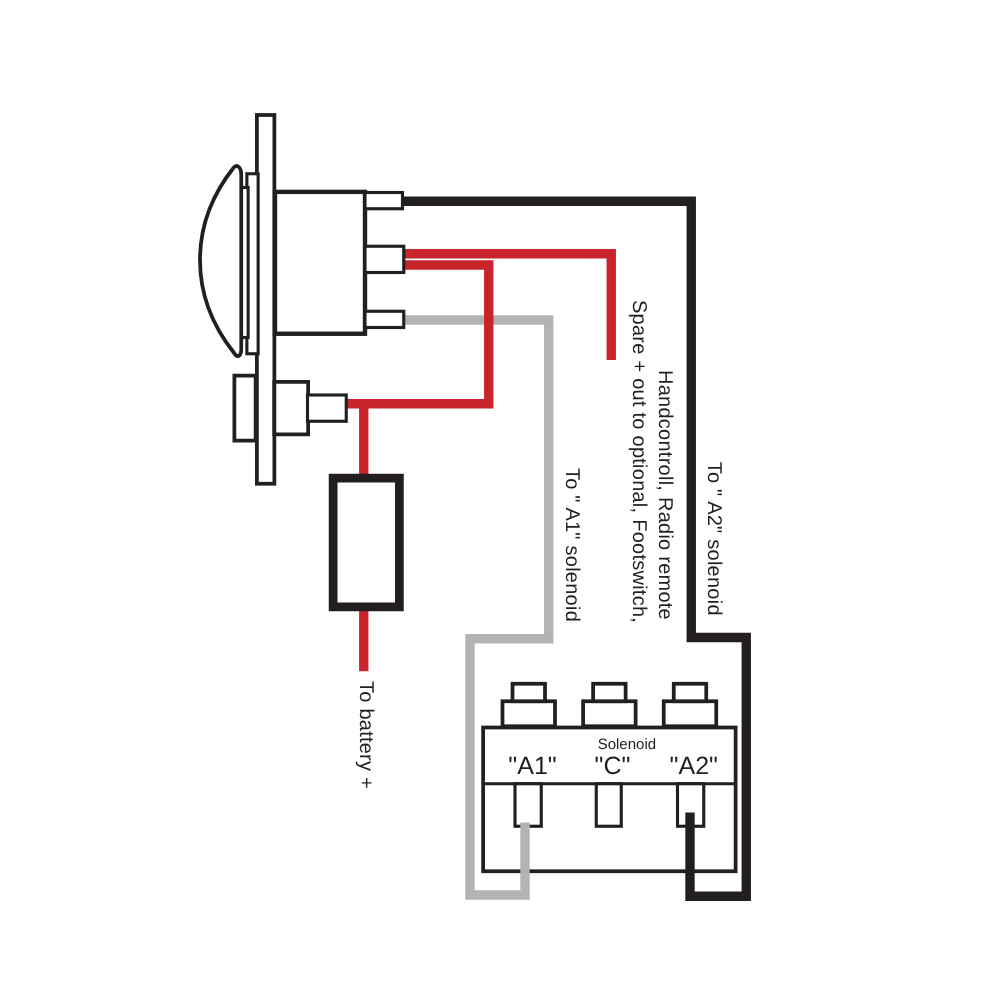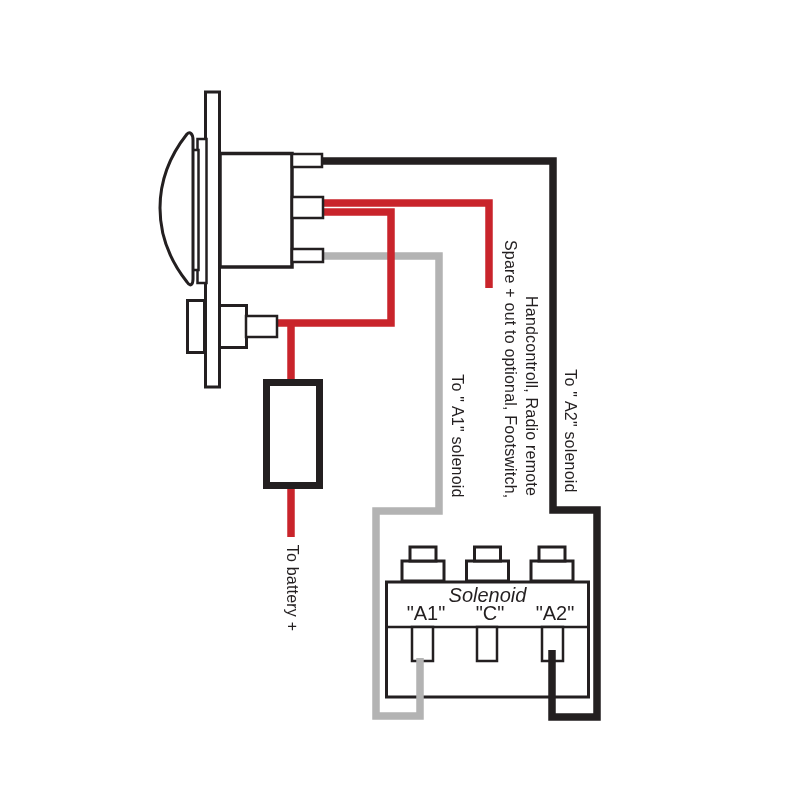--- a/index.html
+++ b/index.html
@@ -25,25 +25,24 @@
   }
   .vlabel .ln { display: block; white-space: nowrap; }
   .vlabel-spare   { left: 393px; top: 347px; width: 256px; height: 42px; text-align: right; }
   .vlabel-a1      { left: 393px; top: 426px; width: 130px; height: 20px; text-align: center; }
   .vlabel-a2      { left: 506px; top: 421px; width: 130px; height: 20px; text-align: center; }
   .vlabel-battery { left: 247px; top: 578px; width:  92px; height: 20px; text-align: center; }
 
   
   .solenoid-title {
     position: absolute;
-    left: 387px; top: 585px; width: 201px;
+    left: 401px; top: 585px; width: 201px;
     text-align: center;
-    font-size: 20px;
+    font-size: 12px;
     line-height: 20px;
-    font-style: italic;
   }
   .term-label {
     position: absolute;
     top: 603px;
     transform: translateX(-50%);
     font-size: 20px;
     line-height: 20px;
     white-space: nowrap;
   }
   .term-label-a1 { left: 426px; }

